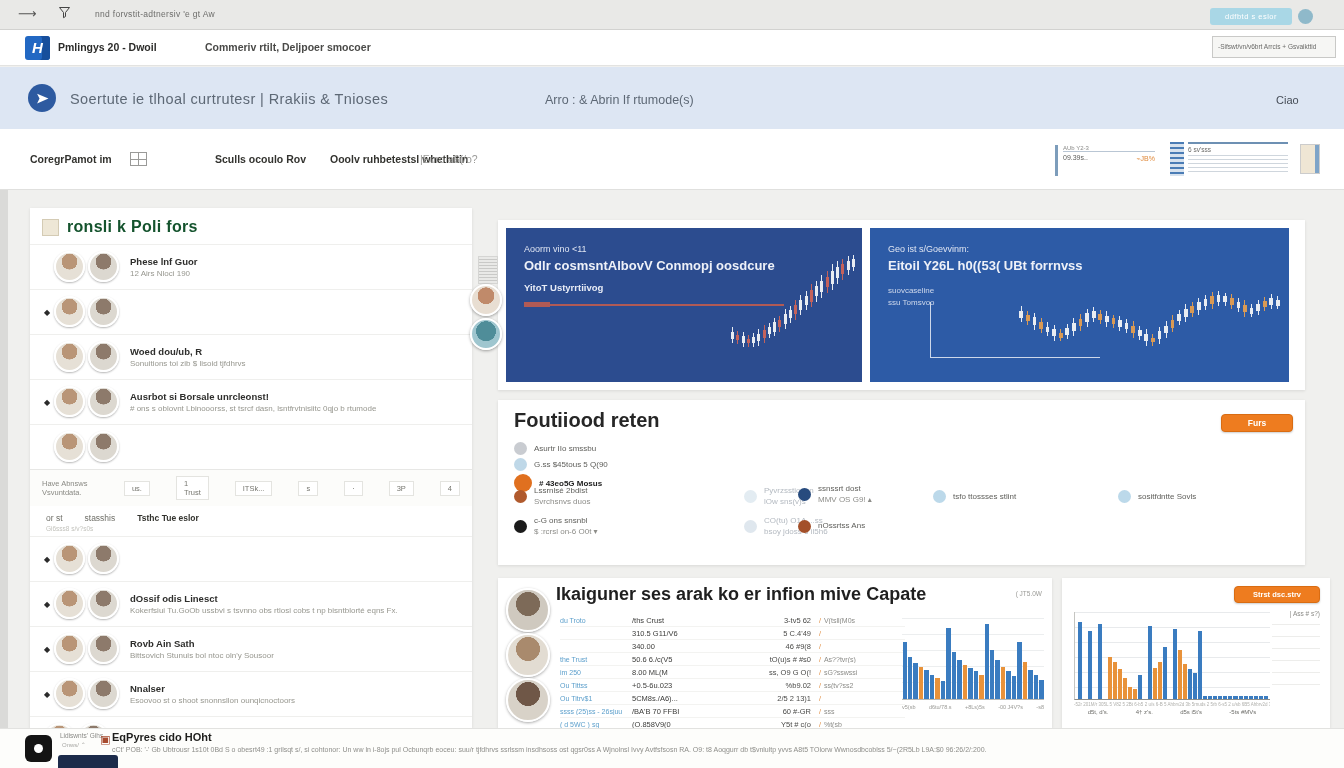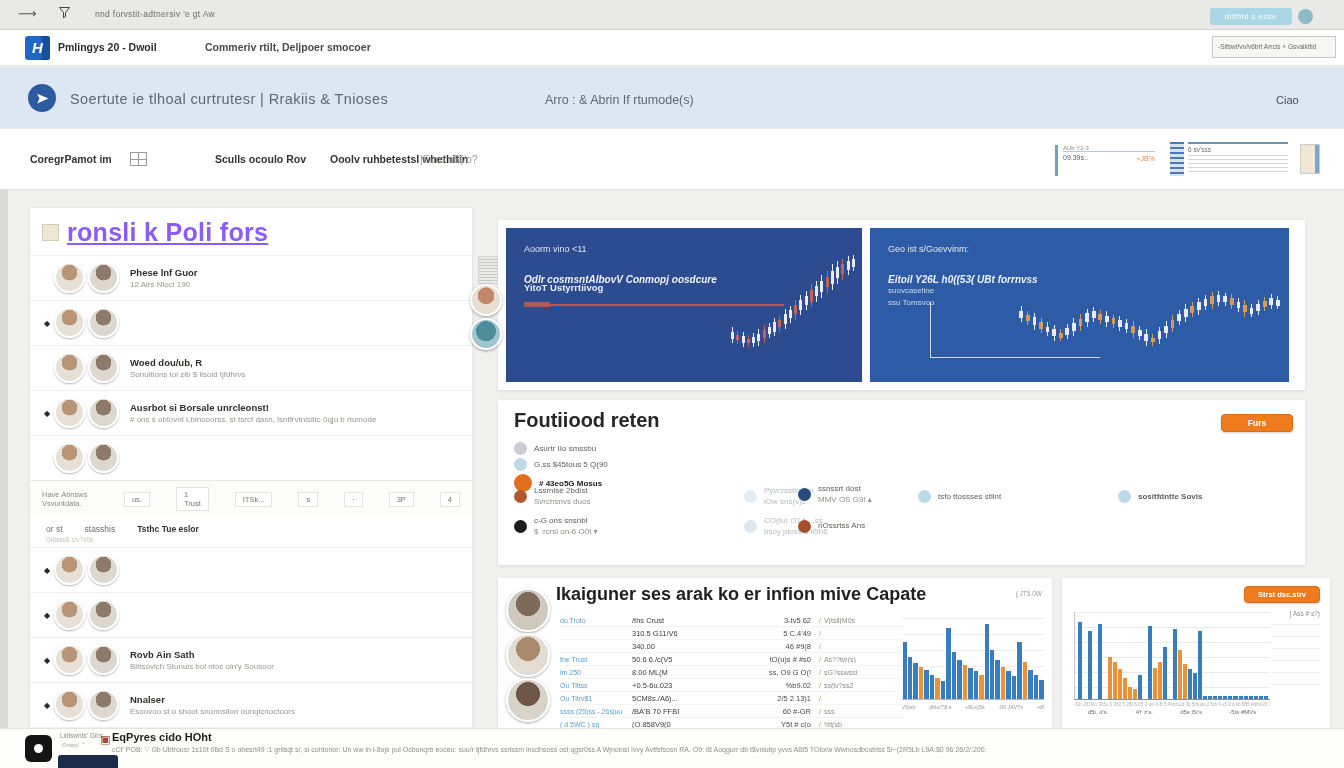--- a/index.html
+++ b/index.html
@@ -52,21 +52,21 @@
   .w2-rule { position:absolute; left:18px; top:0; width:100px; height:2px; background:#6d90b3; }
   .w2-thumb { position:absolute; right:0; top:2px; width:20px; height:30px; background:#efe6d4; border:1px solid #ccc; box-shadow:inset -4px 0 0 #7ea4c8; }
 
   
   .left-strip { position:absolute; left:0; top:67px; width:8px; height:701px; background:#dadad8; z-index:5; }
 
   
   .people { position:absolute; left:30px; top:208px; width:442px; height:520px; background:#fff; box-shadow:0 1px 3px rgba(0,0,0,.10); z-index:6; overflow:hidden; }
   .people-head { display:flex; align-items:center; gap:8px; padding:10px 12px 8px 12px; }
   .people-badge { width:17px; height:17px; background:#eee7d6; border:1px solid #d4cbb4; }
-  .people-title { font-size:25px; font-weight:bold; color:#8b5cf6; letter-spacing:.3px;text-decoration:underline; }
+  .people-title { font-size:16px; font-weight:bold; color:#14532d; letter-spacing:.3px; }
   .p-item { position:relative; display:flex; align-items:center; border-top:1px solid #efefed; padding:6px 10px 6px 14px; min-height:43px; }
   .p-mark { width:10px; font-size:8px; color:#2b2b2b; flex:0 0 10px; }
   .p-avs { position:relative; width:66px; height:32px; flex:0 0 66px; }
   .avatar { position:absolute; top:0; width:31px; height:31px; border-radius:50%; border:2px solid #fff; box-shadow:0 1px 2px rgba(0,0,0,.3);
             background:radial-gradient(circle at 50% 32%,#b99577 0 34%,#e6e0d6 35% 100%); }
   .avatar.a2 { left:34px; background:radial-gradient(circle at 50% 32%,#8d7a6b 0 34%,#dcd8d0 35% 100%); }
   .p-text { flex:1; padding-left:10px; min-width:0; }
   .p-name { font-size:9.5px; font-weight:bold; color:#2e2e2c; white-space:nowrap; overflow:hidden; }
   .p-sub { font-size:8px; color:#97978f; margin-top:2px; white-space:nowrap; overflow:hidden; }
   .p-pager { display:flex; align-items:center; gap:10px; border-top:1px solid #e7e7e5; padding:6px 12px; background:#fcfcfa; }
@@ -82,21 +82,21 @@
   .float-av { position:absolute; width:32px; height:32px; border-radius:50%; border:2px solid #fff; box-shadow:0 1px 3px rgba(0,0,0,.35); z-index:8; }
   .fa1 { left:470px; top:284px; background:radial-gradient(circle at 50% 35%,#c08a6a 0 36%,#e8ded2 37% 100%); }
   .fa2 { left:470px; top:318px; background:radial-gradient(circle at 50% 40%,#4f8d99 0 45%,#9fc6cf 46% 100%); }
 
   
   .hero-wrap { position:absolute; left:498px; top:220px; width:807px; height:170px; background:#fff; box-shadow:0 1px 3px rgba(0,0,0,.10); display:flex; gap:8px; padding:8px; z-index:6; }
   .hero { position:relative; height:154px; overflow:hidden; }
   .heroA { width:356px; background:#2c4c8f; }
   .heroB { width:419px; background:#2d5ba6; }
   .hero-kicker { position:absolute; left:18px; top:16px; font-size:9px; color:#dfe5f2; }
-  .hero-title { position:absolute; left:18px; top:46px; font-size:10px; font-weight:bold; color:#eef1f8;font-style:italic; }
+  .hero-title { position:absolute; left:18px; top:30px; font-size:13px; font-weight:bold; color:#eef1f8; }
   .hero-cta { position:absolute; left:18px; top:54px; font-size:9.5px; font-weight:bold; color:#e8ecf6; }
   .hero-sub { position:absolute; left:18px; font-size:8px; color:#cfd9ec; }
   .redline { position:absolute; left:18px; top:76px; width:260px; height:2px; background:#b15a55; }
   .redline::before { content:""; position:absolute; left:0; top:-2px; width:26px; height:5px; background:#b15a55; }
   .candles { position:absolute; display:flex; align-items:stretch; }
   .candlesA { right:6px; top:26px; width:126px; height:116px; }
   .candlesB { left:148px; right:8px; top:26px; height:116px; }
   .candle { position:relative; flex:1; }
   .wick { position:absolute; left:50%; width:1px; margin-left:-.5px; }
   .cbody { position:absolute; left:22%; right:22%; min-width:2px; }
@@ -112,22 +112,22 @@
   .f-entry { display:flex; align-items:center; gap:7px; margin-bottom:10px; }
   .f-ico { width:13px; height:13px; border-radius:50%; flex:0 0 13px; }
   .feat-top .f-entry:last-child .f-ico { width:18px; height:18px; flex-basis:18px; }
   .feat-top .f-entry:last-child .f-l1 { font-weight:bold; color:#222; }
   .f-l1 { font-size:8px; color:#5e5e5a; }
   .f-l2 { font-size:8px; color:#8d8d89; margin-top:2px; }
   .f-col { position:absolute; top:86px; }
   .fcA { left:16px; }  .fcB { left:118px; } .fcB .f-l1,.fcB .f-l2 { color:#a7adb4; }
   .fcC { left:246px; } .fcC .f-l1,.fcC .f-l2 { color:#b4bac1; }
   .fcD { left:300px; top:84px; }
-  .fcE { left:420px; top:90px; }
-  .fcF { left:620px; top:90px;font-weight:bold; }
+  .fcE { left:435px; top:90px; }
+  .fcF { left:620px; top:90px; }
   .fcD .f-entry { margin-bottom:16px; }
 
   
   .movers { position:absolute; left:498px; top:578px; width:554px; height:150px; background:#fff; box-shadow:0 1px 3px rgba(0,0,0,.10); z-index:6; overflow:hidden; }
   .m-avs { position:absolute; left:8px; top:10px; width:48px; }
   .m-av { position:relative; display:block; width:44px; height:44px; border-radius:50%; border:2px solid #fff; box-shadow:0 1px 3px rgba(0,0,0,.35); margin-bottom:1px;
           background:radial-gradient(circle at 50% 35%,#7d6a58 0 36%,#cfc9bf 37% 100%); }
   .m-av:nth-child(2){ background:radial-gradient(circle at 50% 35%,#a98a6d 0 36%,#e2dcd2 37% 100%); }
   .m-av:nth-child(3){ background:radial-gradient(circle at 50% 35%,#6f5747 0 36%,#d8d2c8 37% 100%); }
   .m-title { position:absolute; left:58px; top:6px; font-size:18px; font-weight:bold; color:#1f1f1f; }
@@ -139,21 +139,21 @@
   .m-value { width:62px; font-size:7.5px; color:#4a4a48; text-align:right; padding-right:8px; white-space:nowrap; }
   .m-flag { flex:1; font-size:7px; color:#8b8b87; white-space:nowrap; overflow:hidden; }
   .m-flag .slash { color:#e08a3c; font-style:normal; margin-right:3px; }
   .m-chart { position:absolute; left:404px; top:40px; width:142px; height:82px; border-bottom:1px solid #b9b9b5;
              background:linear-gradient(#eceeef 1px,transparent 1px); background-size:100% 16px; display:flex; align-items:flex-end; }
   .m-xlabels { position:absolute; left:404px; top:126px; width:142px; display:flex; justify-content:space-between; font-size:5.5px; color:#9a9a96; }
   .vbar { flex:1; margin:0 .5px; align-self:flex-end; }
 
   
   .strategy { position:absolute; left:1062px; top:578px; width:268px; height:150px; background:#fff; box-shadow:0 1px 3px rgba(0,0,0,.10); z-index:6; overflow:hidden; }
-  .s-btn { position:absolute; right:10px; top:8px; width:76px; height:17px; font-size:7.5px; line-height:16px; }
+  .s-btn { position:absolute; right:10px; top:8px; width:86px; height:17px; font-size:7.5px; line-height:16px; }
   .s-legend { position:absolute; right:10px; top:32px; font-size:6.5px; color:#8a8a86; }
   .s-chart { position:absolute; left:12px; top:34px; width:196px; height:88px; border-left:1px solid #c5c5c1; border-bottom:1px solid #8d8d89;
              background:linear-gradient(#e8eaec 1px,transparent 1px); background-size:100% 15px; display:flex; align-items:flex-end; padding:0 2px; }
   .s-grid-right { position:absolute; right:10px; top:46px; width:48px; height:70px; background:repeating-linear-gradient(#ededeb 0 1px,transparent 1px 12px); }
   .s-axisnote { position:absolute; left:12px; top:124px; width:196px; font-size:4.5px; color:#b0b0ac; white-space:nowrap; overflow:hidden; }
   .s-xlabels { position:absolute; left:12px; top:131px; width:196px; display:flex; justify-content:space-around; font-size:6px; color:#6d6d69; }
 
   
   .footer { position:absolute; left:0; top:728px; width:1344px; height:40px; background:#fdfdfb; border-top:1px solid #e2e2e0; z-index:40; }
   .foot-ico { position:absolute; left:25px; top:6px; width:27px; height:27px; background:#141414; border-radius:6px; }
@@ -309,20 +309,24 @@
             <span class="avatar a1"></span>
             <span class="avatar a2"></span>
           </span>
         </div>
 
         <div class="p-item">
           <span class="p-mark">◆</span>
           <span class="p-avs">
             <span class="avatar a1"></span>
             <span class="avatar a2"></span>
+          </span>
+          <span class="p-text">
+            <span class="p-name" style="display:block">dOssif odis Linesct</span>
+            <span class="p-sub" style="display:block">Kokerfsiui Tu.GoOb ussbvi s tsvnno obs rtlosi cobs t np bisntblorté eqns Fx.</span>
           </span>
         </div>
 
         <div class="p-item">
           <span class="p-mark">◆</span>
           <span class="p-avs">
             <span class="avatar a1"></span>
             <span class="avatar a2"></span>
           </span>
           <span class="p-text">

